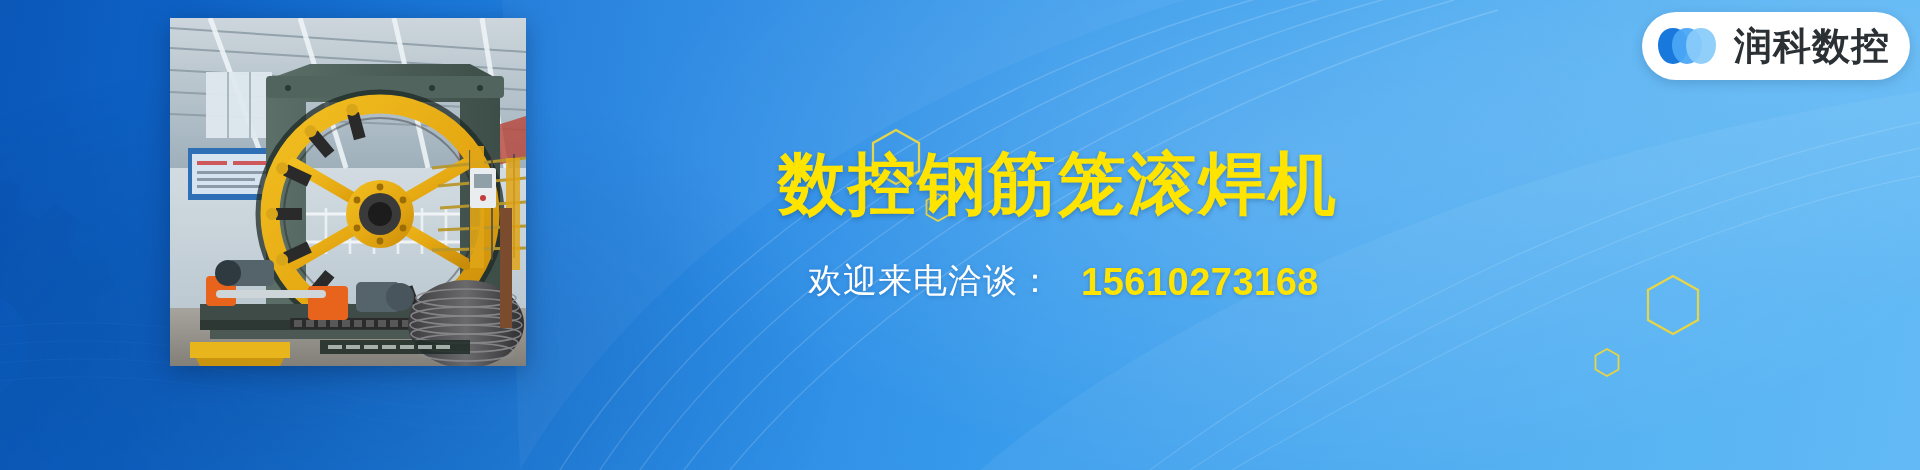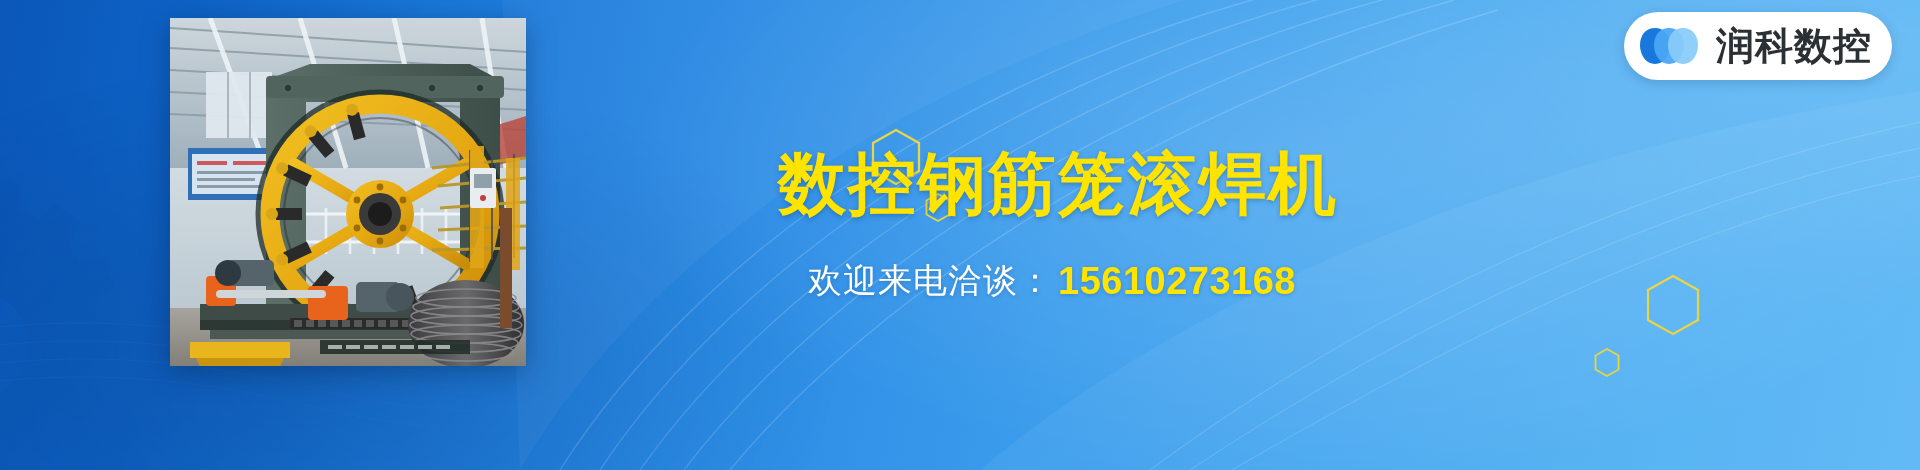--- a/index.html
+++ b/index.html
@@ -57,37 +57,37 @@
     position:absolute;left:778px;top:150px;
     font-size:68px;line-height:1;font-weight:700;
     color:#ffe400;
     letter-spacing:2px;
     white-space:nowrap;
     text-shadow:0 2px 5px rgba(0,40,95,.30);
     font-family:"DejaVu Sans","Liberation Sans",sans-serif;
   }
   .subline{
     position:absolute;left:808px;top:258px;
-    white-space:nowrap;display:flex;align-items:center;
+    white-space:nowrap;display:flex;align-items:flex-end;
     font-family:"DejaVu Sans","Liberation Sans",sans-serif;
   }
   .subline .invite{
     font-size:34px;color:#ffffff;font-weight:400;letter-spacing:1px;
     text-shadow:0 1px 4px rgba(0,40,95,.26);
   }
   .subline .phone{
     font-size:38px;color:#ffe400;font-weight:700;letter-spacing:.5px;
-    margin-left:5px;
+    margin-left:28px;
     text-shadow:0 1px 4px rgba(0,40,95,.26);
     font-family:"Liberation Sans",sans-serif;
   }
 
   
   .logo{
-    position:absolute;right:28px;top:12px;
+    position:absolute;right:10px;top:12px;
     height:68px;display:flex;align-items:center;
     background:#ffffff;border-radius:34px;
     padding:0 20px 0 14px;gap:16px;
     box-shadow:0 3px 12px rgba(0,25,70,.18);
   }
   .logo-mark{width:62px;height:44px;flex:0 0 auto;}
   .logo-mark svg{display:block;width:62px;height:44px;}
   .logo-text{
     font-size:38px;font-weight:700;color:#2b3034;
     letter-spacing:1px;line-height:1;white-space:nowrap;

